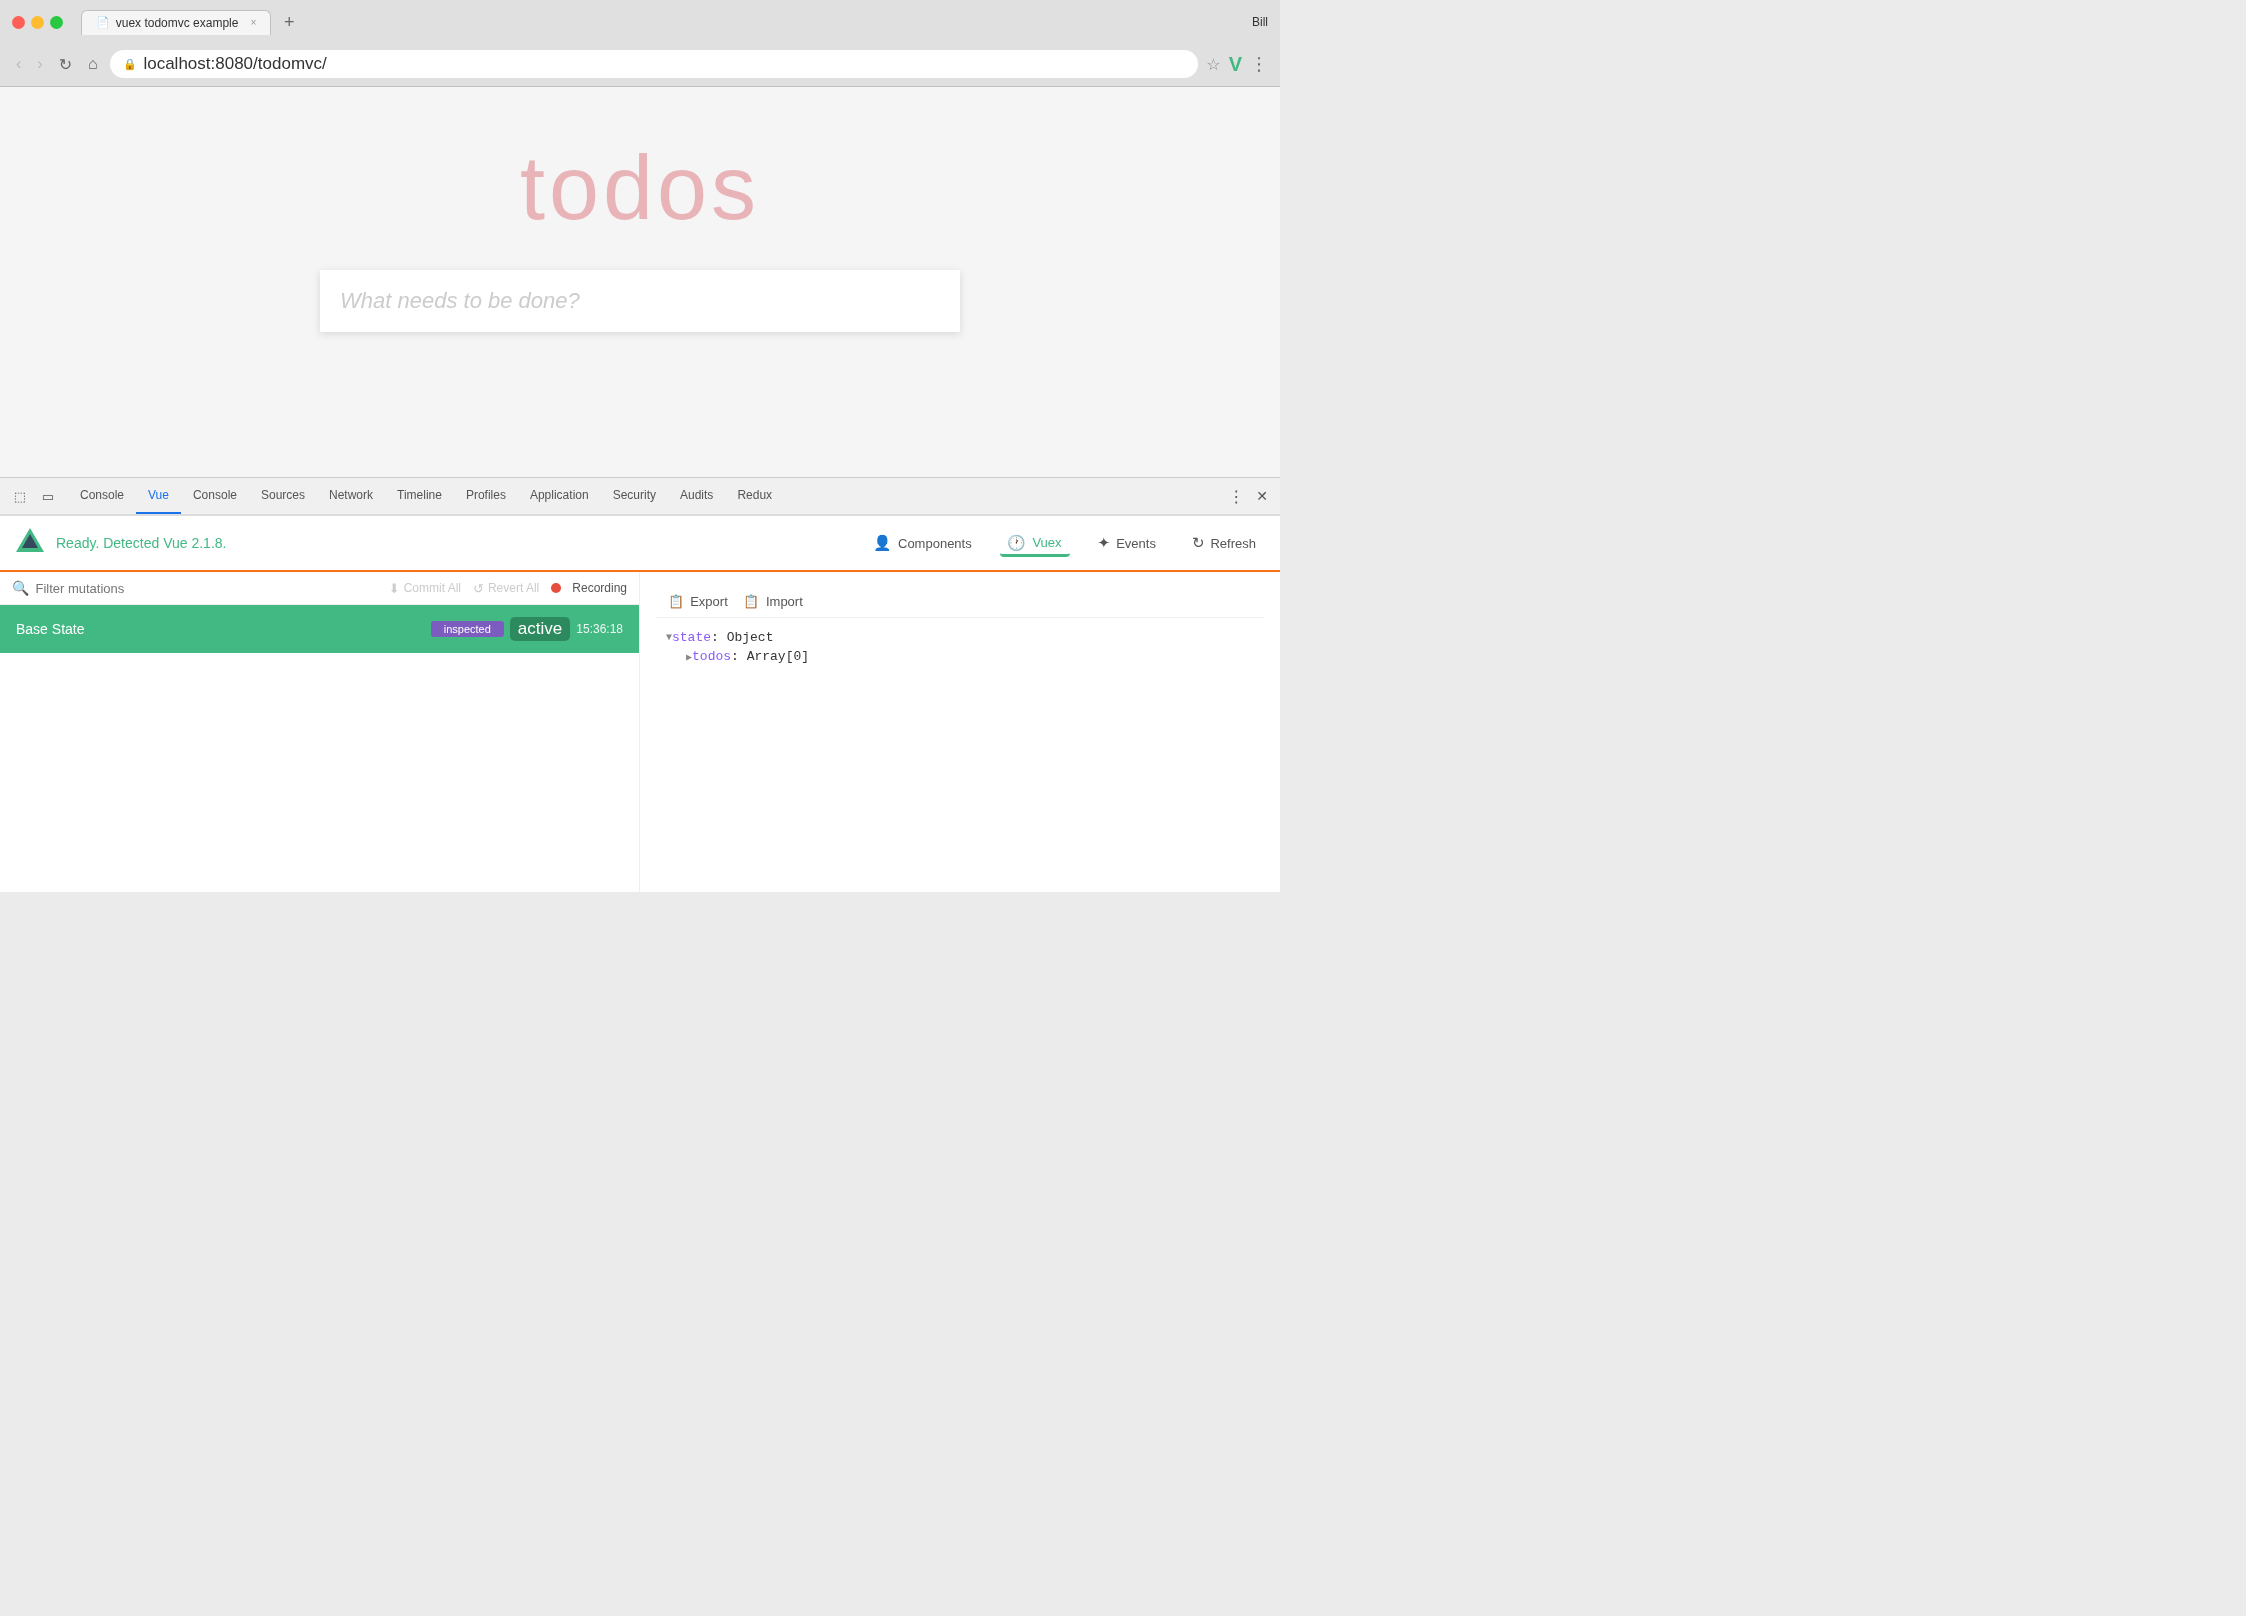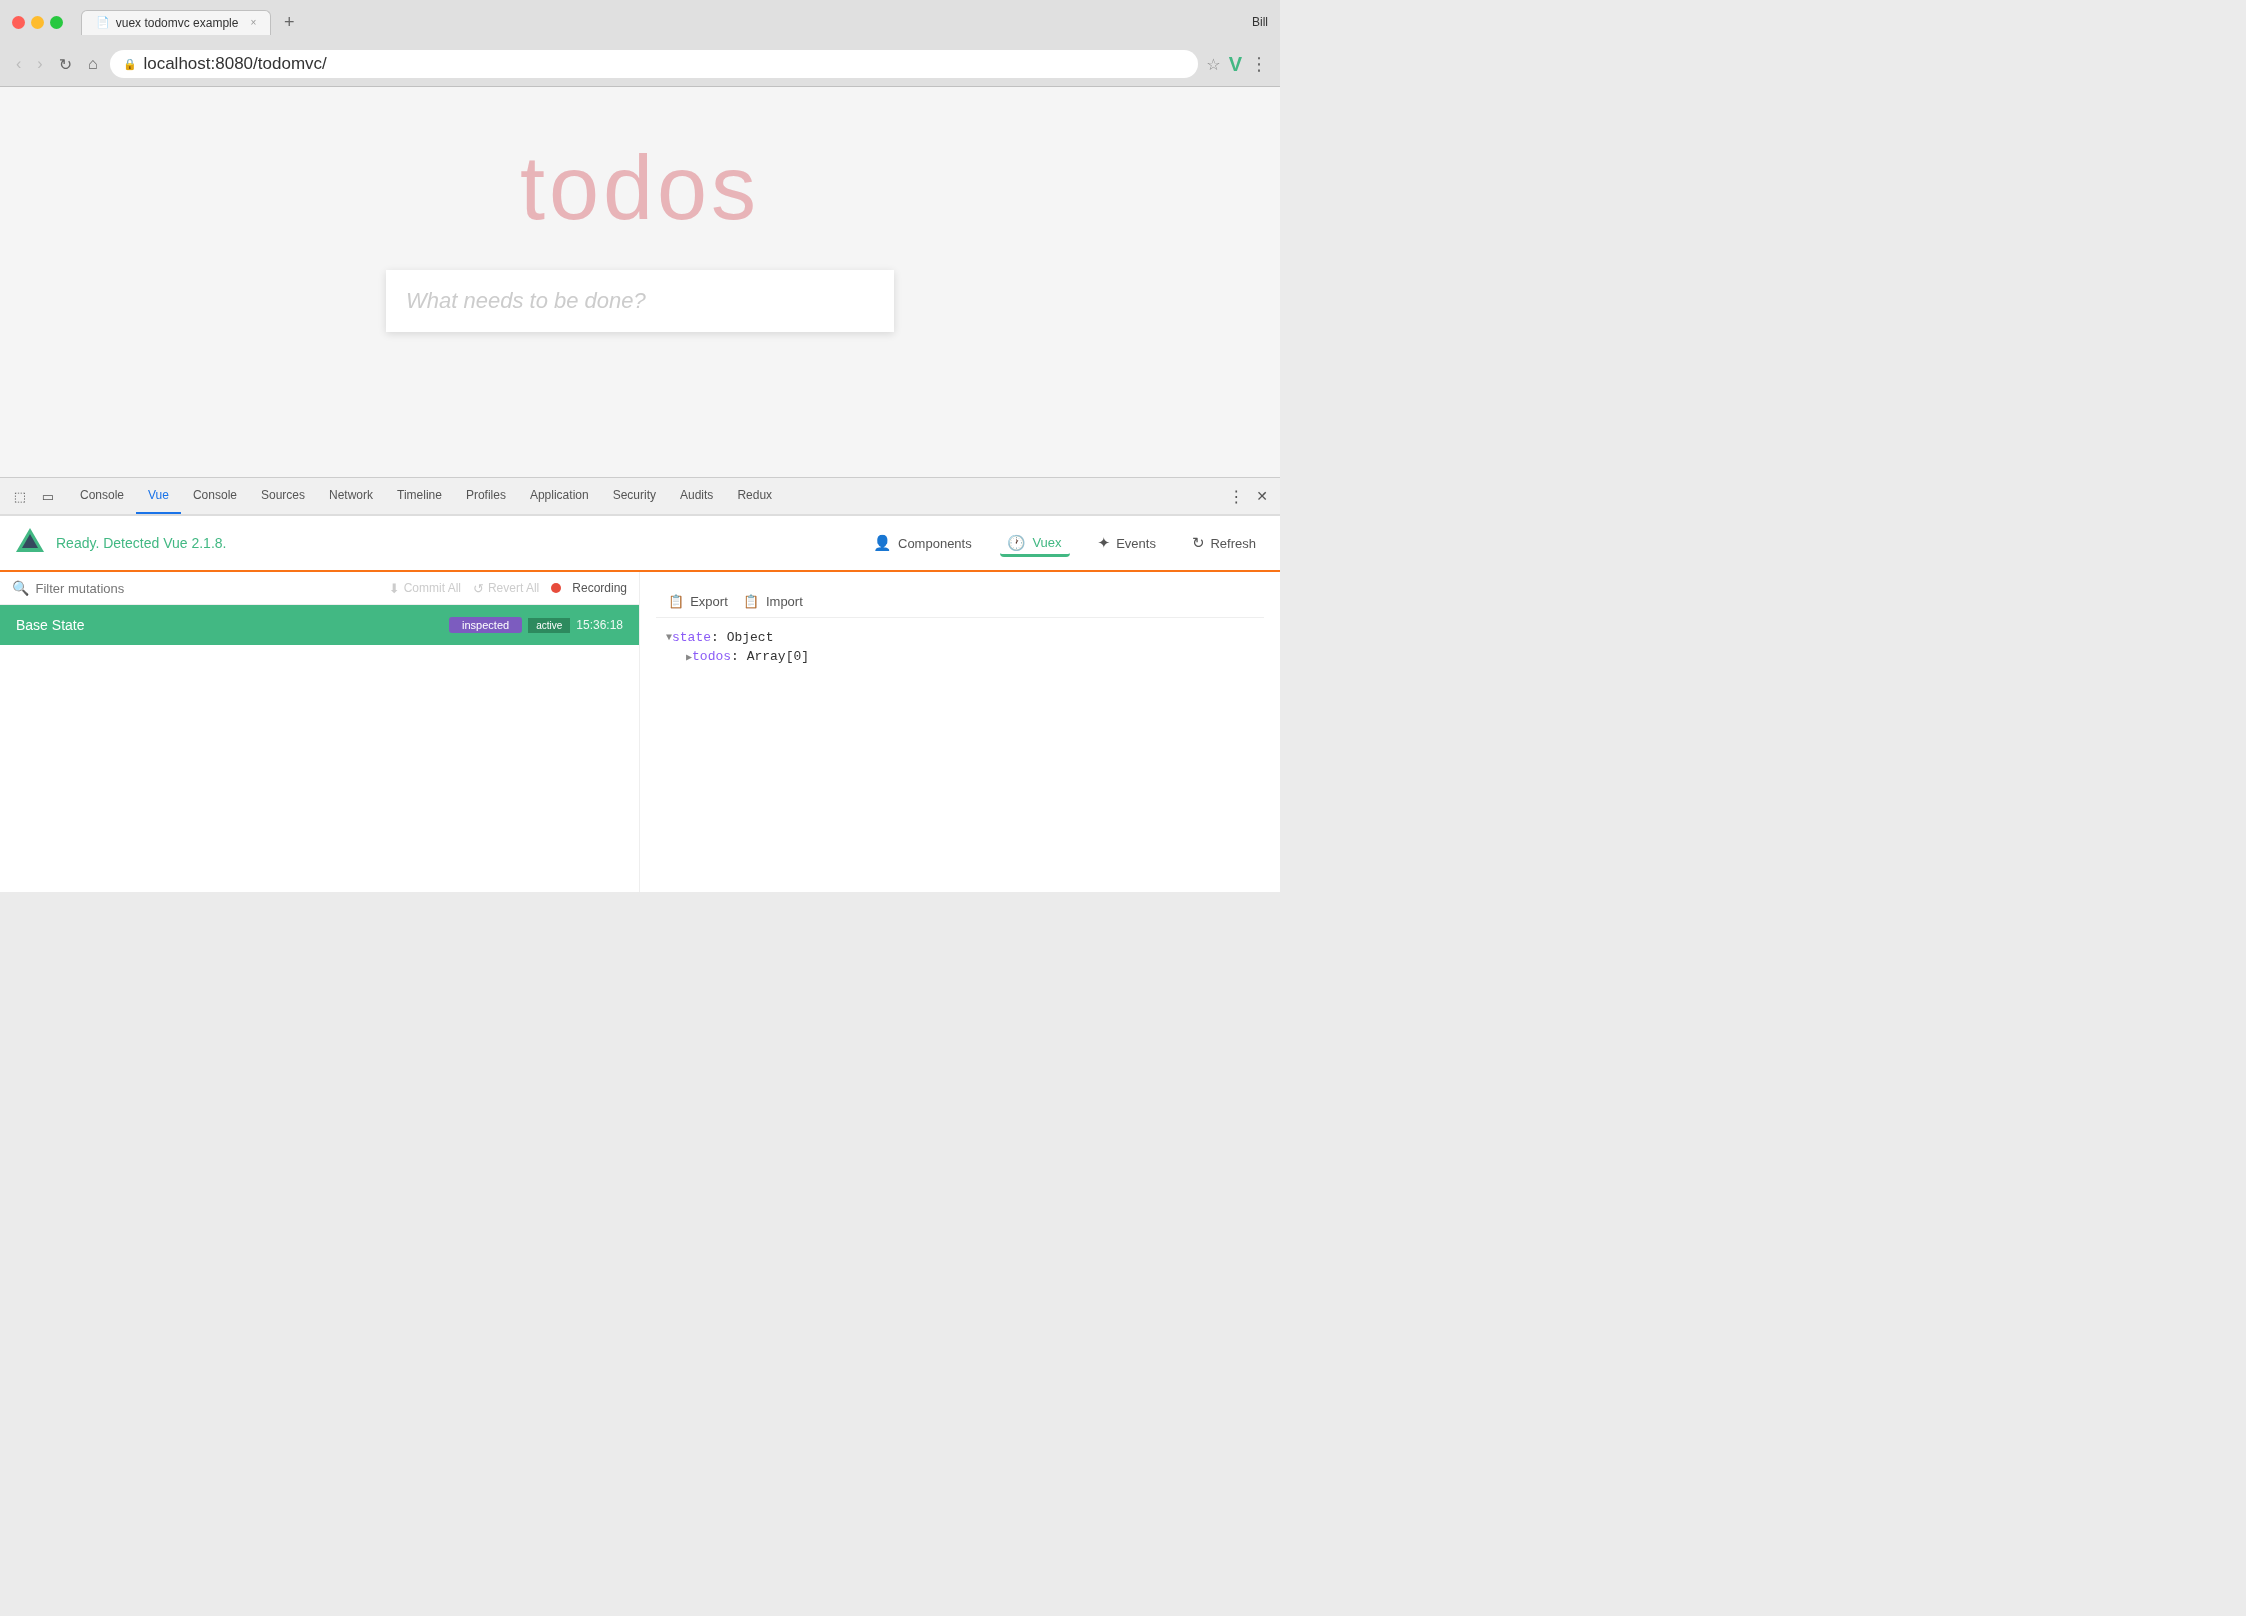--- a/index.html
+++ b/index.html
@@ -26,21 +26,21 @@
     .nav-btn:disabled { color: #bbb; cursor: default; }
     .address-text { font-size: 17px; color: #333; }
     .lock-icon { color: #666; font-size: 11px; }
     .star-btn { background: none; border: none; cursor: pointer; color: #888; font-size: 16px; }
     .vue-ext-icon { color: #42b883; font-size: 20px; font-weight: bold; }
     .more-btn { background: none; border: none; cursor: pointer; color: #666; font-size: 18px; }
 
     
     .page-content { background: #f5f5f5; min-height: 390px; display: flex; flex-direction: column; align-items: center; padding-top: 50px; }
     .todos-title { font-size: 90px; font-weight: 100; color: #e8b4b8; letter-spacing: 4px; font-family: 'Helvetica Neue', Arial, sans-serif; margin-bottom: 30px; }
-    .todo-input-wrapper { background: white; width: 508px; padding: 18px 20px; box-shadow: 0 2px 8px rgba(0,0,0,0.12); }
+    .todo-input-wrapper { background: white; width: 640px; padding: 18px 20px; box-shadow: 0 2px 8px rgba(0,0,0,0.12); }
     .todo-input { border: none; outline: none; width: 100%; font-size: 22px; color: #999; font-style: italic; font-weight: 300; background: transparent; }
     .todo-input::placeholder { color: #ccc; }
 
     
     .devtools { background: #f5f5f5; border-top: 1px solid #ccc; }
     .devtools-tabs { display: flex; align-items: center; background: #f0f0f0; border-bottom: 1px solid #ddd; padding: 0 8px; }
     .devtools-tab { padding: 10px 12px; font-size: 12px; color: #555; cursor: pointer; border-bottom: 2px solid transparent; white-space: nowrap; }
     .devtools-tab.active { color: #1a73e8; border-bottom: 2px solid #1a73e8; }
     .devtools-icons { display: flex; gap: 4px; margin-right: 8px; }
     .dt-icon { width: 24px; height: 24px; display: flex; align-items: center; justify-content: center; cursor: pointer; border-radius: 3px; font-size: 13px; color: #555; }
@@ -67,21 +67,21 @@
     .filter-icon { color: #aaa; font-size: 14px; }
     .filter-text { font-size: 13px; color: #ccc; border: none; outline: none; flex: 1; background: transparent; }
     .toolbar-action { display: flex; align-items: center; gap: 4px; font-size: 12px; color: #ccc; cursor: pointer; background: none; border: none; white-space: nowrap; }
     .toolbar-action .icon { font-size: 13px; }
     .recording-btn { display: flex; align-items: center; gap: 11px; font-size: 12px; color: #555; cursor: pointer; background: none; border: none; }
     .recording-dot { width: 10px; height: 10px; background: #e74c3c; border-radius: 50%; }
 
     .base-state-row { background: #42b883; color: white; padding: 12px 16px; display: flex; align-items: center; cursor: pointer; }
     .base-state-label { font-size: 14px; font-weight: 500; flex: 1; }
     .badge-inspected { background: #7c5cbf; color: white; font-size: 11px; padding: 2px 13px; border-radius: 3px; margin-right: 6px; }
-    .badge-active { background: #2d8a5e; color: white; font-size: 10px; padding: 2px 8px; border-radius: 0; margin-right: 6px; }
+    .badge-active { background: #2d8a5e; color: white; font-size: 17px; padding: 2px 8px; border-radius: 5px; margin-right: 6px; }
     .timestamp { font-size: 12px; color: rgba(255,255,255,0.9); }
 
     
     .state-panel { flex: 1; padding: 14px 16px; overflow-y: auto; background: white; }
     .state-toolbar { display: flex; align-items: center; gap: 16px; padding: 8px 12px; border-bottom: 1px solid #eee; }
     .state-action { display: flex; align-items: center; gap: 6px; font-size: 13px; color: #555; cursor: pointer; background: none; border: none; }
 
     .state-tree { font-family: 'Courier New', monospace; font-size: 13px; padding: 10px; }
     .tree-line { display: flex; align-items: center; padding: 2px 0; }
     .tree-arrow { cursor: pointer; color: #888; font-size: 10px; }

